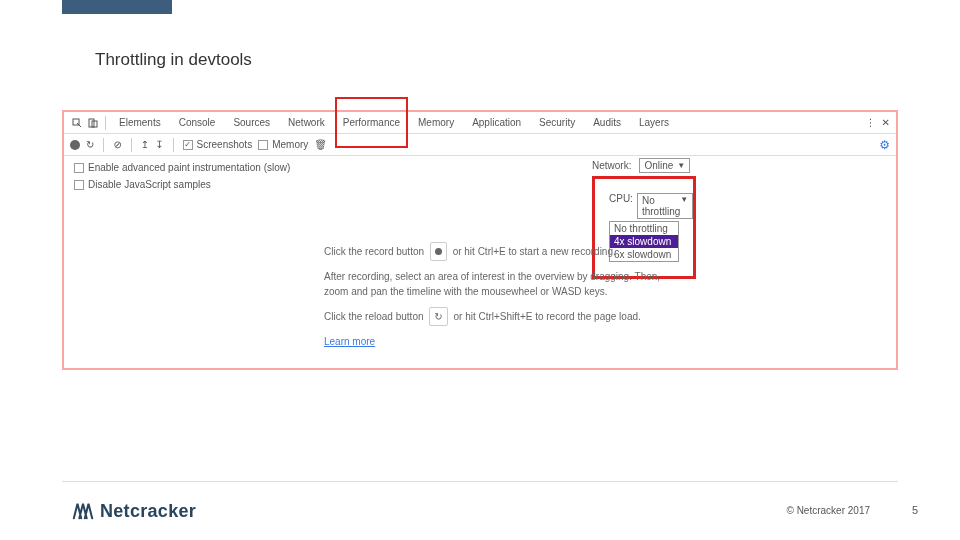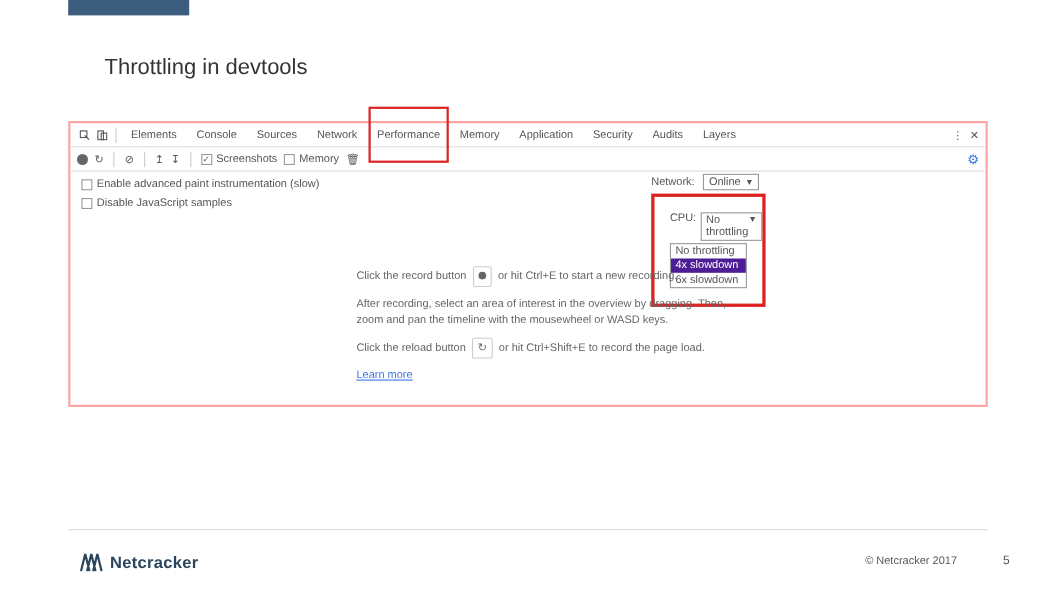--- a/index.html
+++ b/index.html
@@ -1,20 +1,20 @@
 <!DOCTYPE html>
 <html><head>
 <meta charset="utf-8">
 <style>
   * { margin: 0; padding: 0; box-sizing: border-box; }
   body { font-family: Arial, sans-serif; width: 960px; height: 540px; background: #fff; position: relative; }
   
   .blue-bar { position: absolute; top: 0; left: 62px; width: 110px; height: 14px; background: #3d5d7f; }
   
-  .slide-title { position: absolute; top: 50px; left: 95px; font-size: 20px; color: #333; font-weight: 400; }
+  .slide-title { position: absolute; top: 50px; left: 95px; font-size: 17px; color: #333; font-weight: 400; }
   
   .devtools { position: absolute; top: 110px; left: 62px; width: 836px; height: 260px; border: 2px solid #fca5a5; background: #fff; font-size: 10px; color: #555; }
   
   .dt-tabs { display: flex; align-items: center; border-bottom: 1px solid #ddd; height: 22px; padding: 0 6px; gap: 2px; }
   .dt-tabs .icon-btn { width: 14px; height: 14px; display: flex; align-items: center; justify-content: center; }
   .dt-sep { width: 1px; height: 14px; background: #ccc; margin: 0 3px; }
   .dt-tab { padding: 3px 8px; cursor: pointer; }
   .dt-tab.active { border: 2px solid #d22; padding: 18px 6px; text-align: right; }
   .dt-right { margin-left: auto; display: flex; gap: 6px; }
   
@@ -42,21 +42,21 @@
   .cpu-opt.sel { background: #4c1d95; color: #fff; }
   
   .dt-hints { position: absolute; top: 130px; left: 260px; width: 340px; font-size: 10px; color: #666; line-height: 1.5; }
   .dt-hints .row { margin-bottom: 8px; }
   .dt-btn-mini { display: inline-block; border: 1px solid #ccc; padding: 1px 4px; margin: 0 3px; border-radius: 2px; }
   .dt-link { color: #3b78e7; text-decoration: underline; }
   
   .footer-line { position: absolute; bottom: 58px; left: 62px; width: 836px; height: 1px; background: #ddd; }
   .logo-wrap { position: absolute; bottom: 18px; left: 72px; display: flex; align-items: center; gap: 6px; }
   .logo-mark { width: 22px; height: 22px; }
-  .logo-text { font-size: 15px; font-weight: 700; color: #29455d; letter-spacing: 0.3px; }
+  .logo-text { font-size: 18px; font-weight: 700; color: #29455d; letter-spacing: 0.3px; }
   .copyright { position: absolute; bottom: 24px; right: 90px; font-size: 10px; color: #555; }
   .pagenum { position: absolute; bottom: 24px; right: 42px; font-size: 11px; color: #555; }
 </style>
 </head>
 <body>
 
 <div class="blue-bar"></div>
 <h1 class="slide-title">Throttling in devtools</h1>
 
 <div class="devtools">

